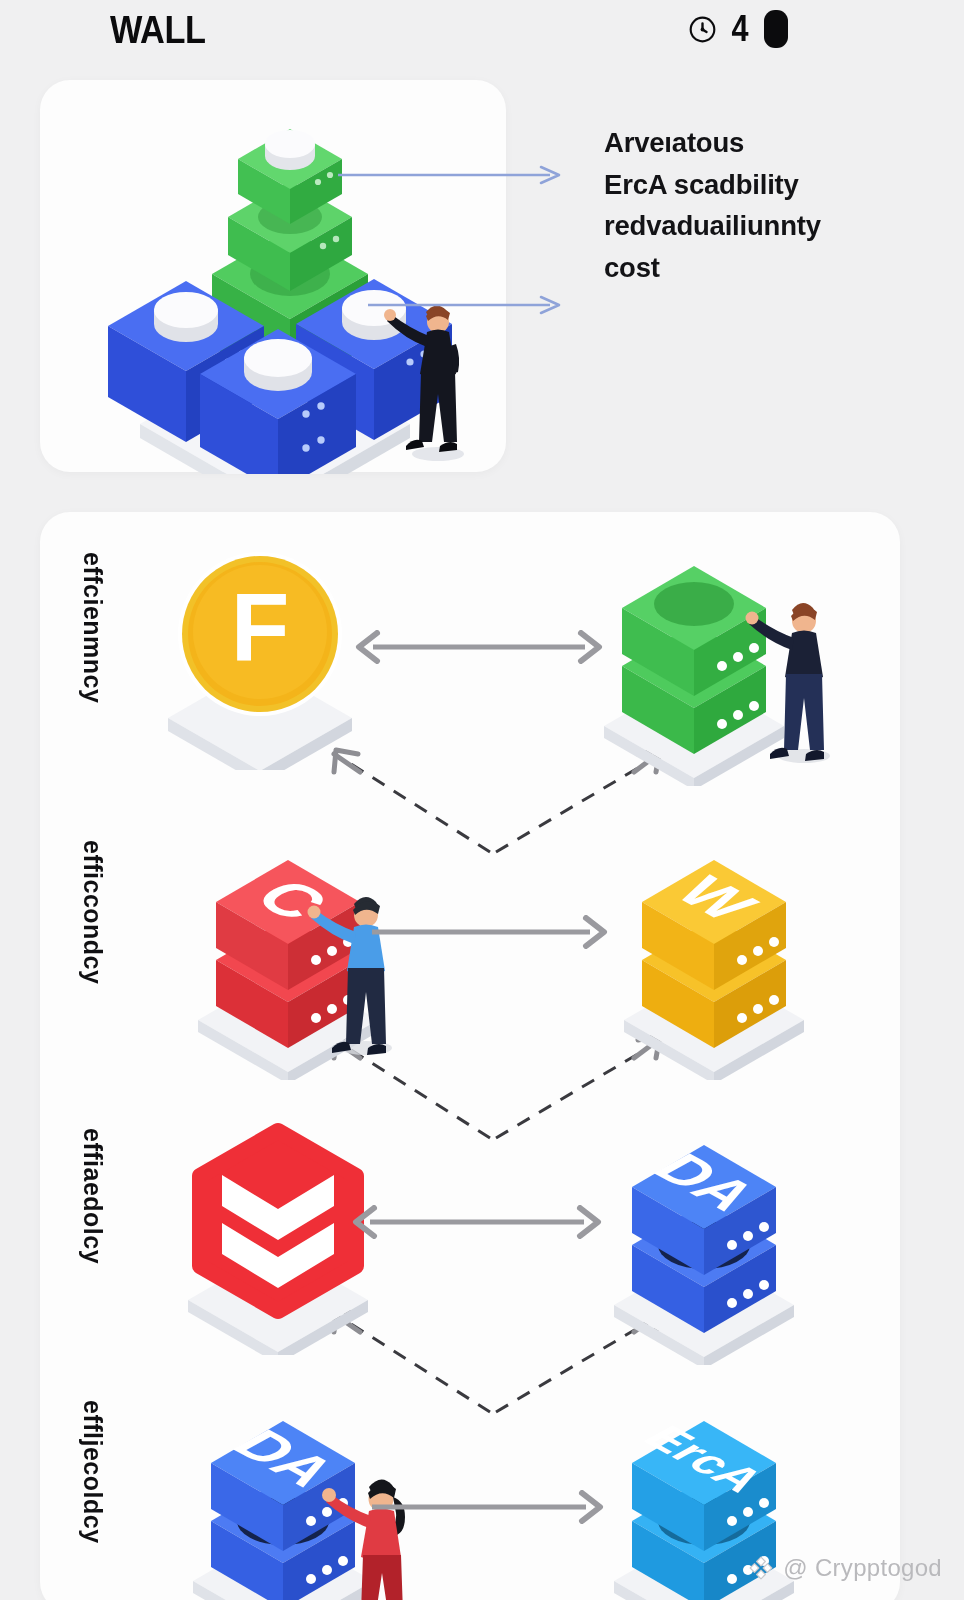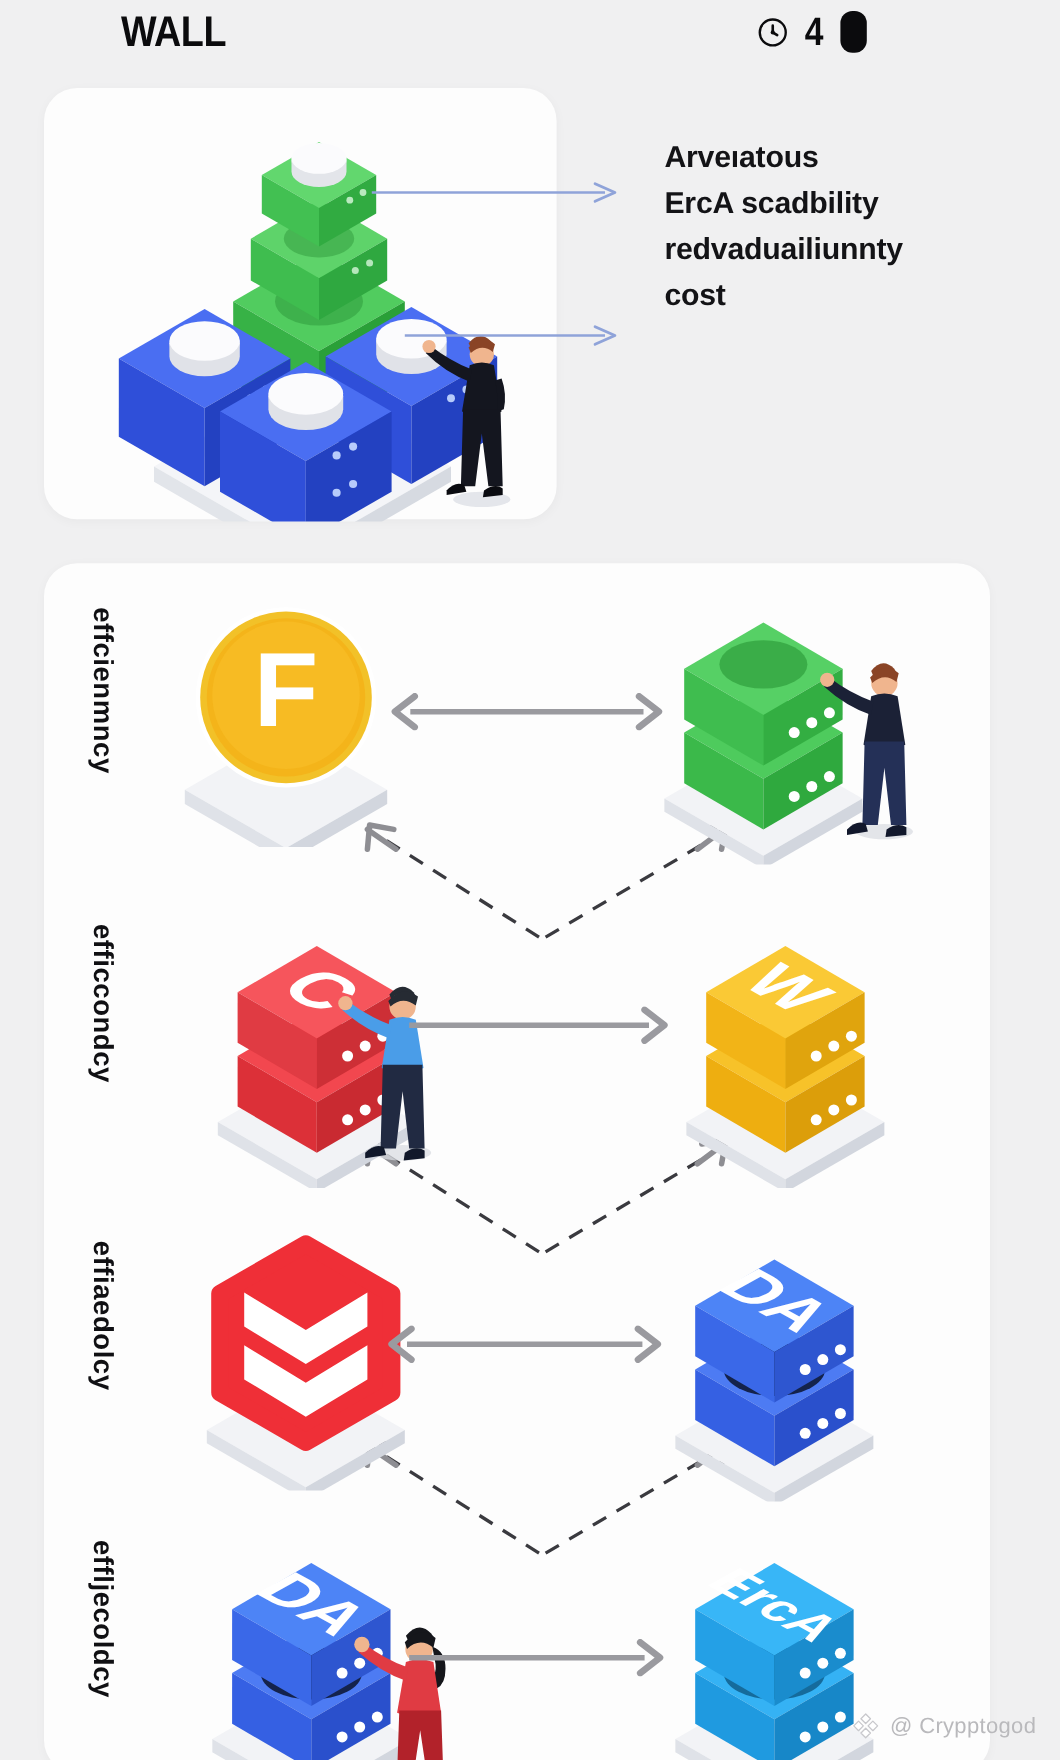--- a/index.html
+++ b/index.html
@@ -62,21 +62,21 @@
     position: absolute; left: 78px;
     font-size: 25px; font-weight: 800; color: #101013;
     writing-mode: vertical-rl; text-orientation: mixed;
     letter-spacing: 0.5px; white-space: nowrap;
   }
 
   
   .watermark {
     position: absolute; right: 22px; bottom: 18px;
     display: flex; align-items: center; gap: 9px;
-    color: #b9b9bc; font-size: 20px; letter-spacing: 0.3px;
+    color: #b9b9bc; font-size: 24px; letter-spacing: 0.3px;
   }
   .wm-diamond { width: 26px; height: 26px; }
 </style>
 </head>
 <body>
 
 <div class="page">
 
   <div class="statusbar">
     <div class="status-title">WALL</div>

